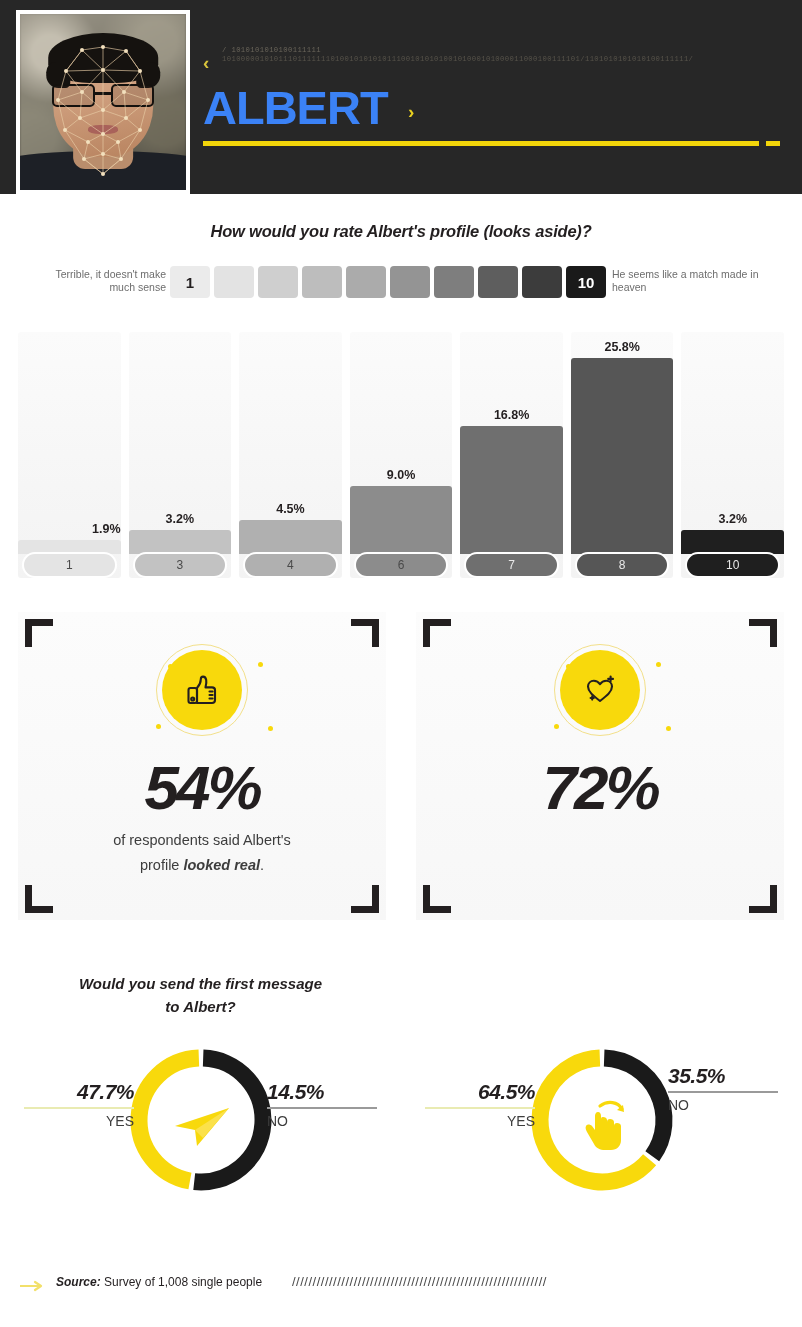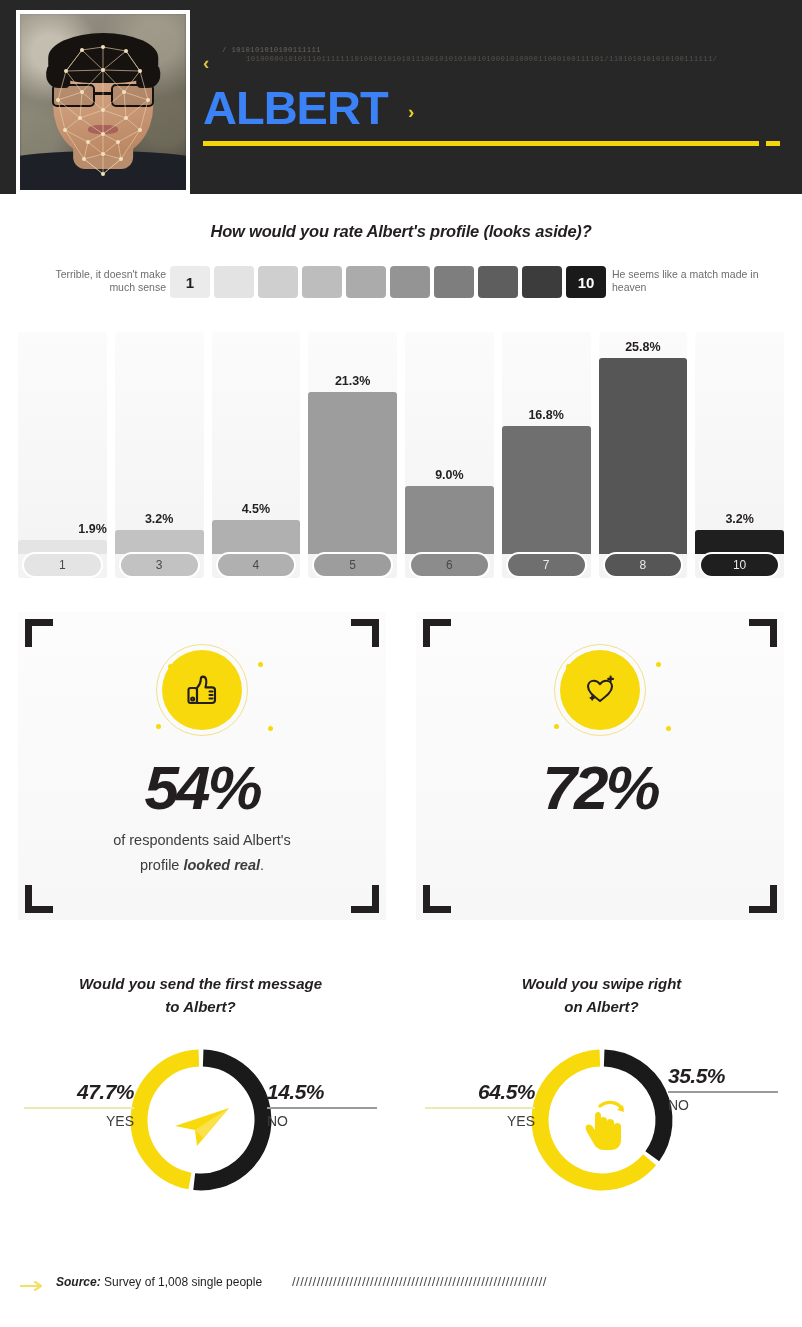--- a/index.html
+++ b/index.html
@@ -85,21 +85,21 @@
   .ph-mesh { position:absolute; inset:0; }
 
   .hdr-binary {
     position:absolute; left:222px; top:46px;
     width:520px;
     font-family:"Liberation Mono", monospace;
     font-size:7.2px; line-height:9px;
     color:#6a655a; letter-spacing:.4px;
     white-space:nowrap; overflow:hidden;
   }
-  .hdr-binary .b2 { color:#57534a;margin-left:24px; }
+  .hdr-binary .b2 { color:#57534a; }
   .hdr-chevron-l {
     position:absolute; left:203px; top:52px;
     font-size:19px; color:#d8c43c; font-weight:700;
   }
   .hdr-title {
     position:absolute; left:203px; top:80px;
     font-size:47px; font-weight:700; letter-spacing:-1px;
     color:#3b82f6; font-family:"Liberation Sans", sans-serif;
   }
   .hdr-chevron-r {
@@ -356,26 +356,20 @@
       <div class="bar-pill" style="background: rgb(194, 194, 194); color: rgb(74, 74, 74);">3</div>
     </div>
     <div class="bar-col">
       <div class="bar-track"></div>
       <div class="bar-fill" style="height: 34.186px; background: rgb(176, 176, 176);"></div>
       <div class="bar-val" style="bottom: 62.186px;">4.5%</div>
       <div class="bar-pill" style="background: rgb(176, 176, 176); color: rgb(74, 74, 74);">4</div>
     </div>
     <div class="bar-col">
       <div class="bar-track"></div>
-      <div class="bar-fill" style="height: 161.814px; background: rgb(157, 157, 157);"></div>
-      <div class="bar-val" style="bottom: 189.814px;">21.3%</div>
-      <div class="bar-pill" style="background: rgb(157, 157, 157); color: rgb(74, 74, 74);">5</div>
-    </div>
-    <div class="bar-col">
-      <div class="bar-track"></div>
       <div class="bar-fill" style="height: 68.3721px; background: rgb(140, 140, 140);"></div>
       <div class="bar-val" style="bottom: 96.3721px;">9.0%</div>
       <div class="bar-pill" style="background: rgb(140, 140, 140); color: rgb(74, 74, 74);">6</div>
     </div>
     <div class="bar-col">
       <div class="bar-track"></div>
       <div class="bar-fill" style="height: 127.628px; background: rgb(111, 111, 111);"></div>
       <div class="bar-val" style="bottom: 155.628px;">16.8%</div>
       <div class="bar-pill" style="background: rgb(111, 111, 111); color: rgb(232, 232, 232);">7</div>
     </div>
@@ -470,24 +464,20 @@
       <div class="pct-lbl">YES</div>
     </div>
     <div class="pct-box right">
       <div class="pct-val">14.5%</div>
       <div class="pct-rule no"></div>
       <div class="pct-lbl">NO</div>
     </div>
   </div>
 
   <div class="donut-block d2">
-    <div class="donut-title">
-      <span>Would you swipe right</span><br>
-      <span>on Albert?</span>
-    </div>
     <div class="donut-wrap">
       <svg width="160" height="160" viewBox="0 0 160 160">
         <g id="donut-1-arcs">
             <path d="M 82.16376879555507 18.03776872481606 A 62 62 0 0 1 130.28595677733824 116.26737584920735" fill="none" stroke="#1a1a1a" stroke-width="17"></path>
             <path d="M 127.63357846279844 119.68680136806725 A 62 62 0 1 1 77.8362312044449 18.03776872481607" fill="none" stroke="#f8d90c" stroke-width="17"></path>
           </g>
         <g transform="translate(80,86)">
           <path d="M-4 -14 C-6 -14 -7 -12 -7 -10 L-7 4 L-10 0 C-12 -2 -15 -2 -16 0 C-17 2 -16 4 -15 6 L-8 18 C-6 22 -2 24 3 24 L9 24 C15 24 19 20 19 14 L19 0 C19 -2 17 -3 15 -3 C13 -3 12 -2 12 0 L12 -4 C12 -6 10 -7 8 -7 C6 -7 5 -6 5 -4 L5 -6 C5 -8 3 -9 1 -9 C-1 -9 -1 -8 -1 -6 L-1 -10 C-1 -12 -2 -14 -4 -14 Z" fill="#f8d90c"></path>
           <path d="M-2 -20 C6 -26 16 -24 20 -17" fill="none" stroke="#f8d90c" stroke-width="3.2" stroke-linecap="round"></path>
           <path d="M21 -21 L22 -14 L15 -16 Z" fill="#f8d90c"></path>

